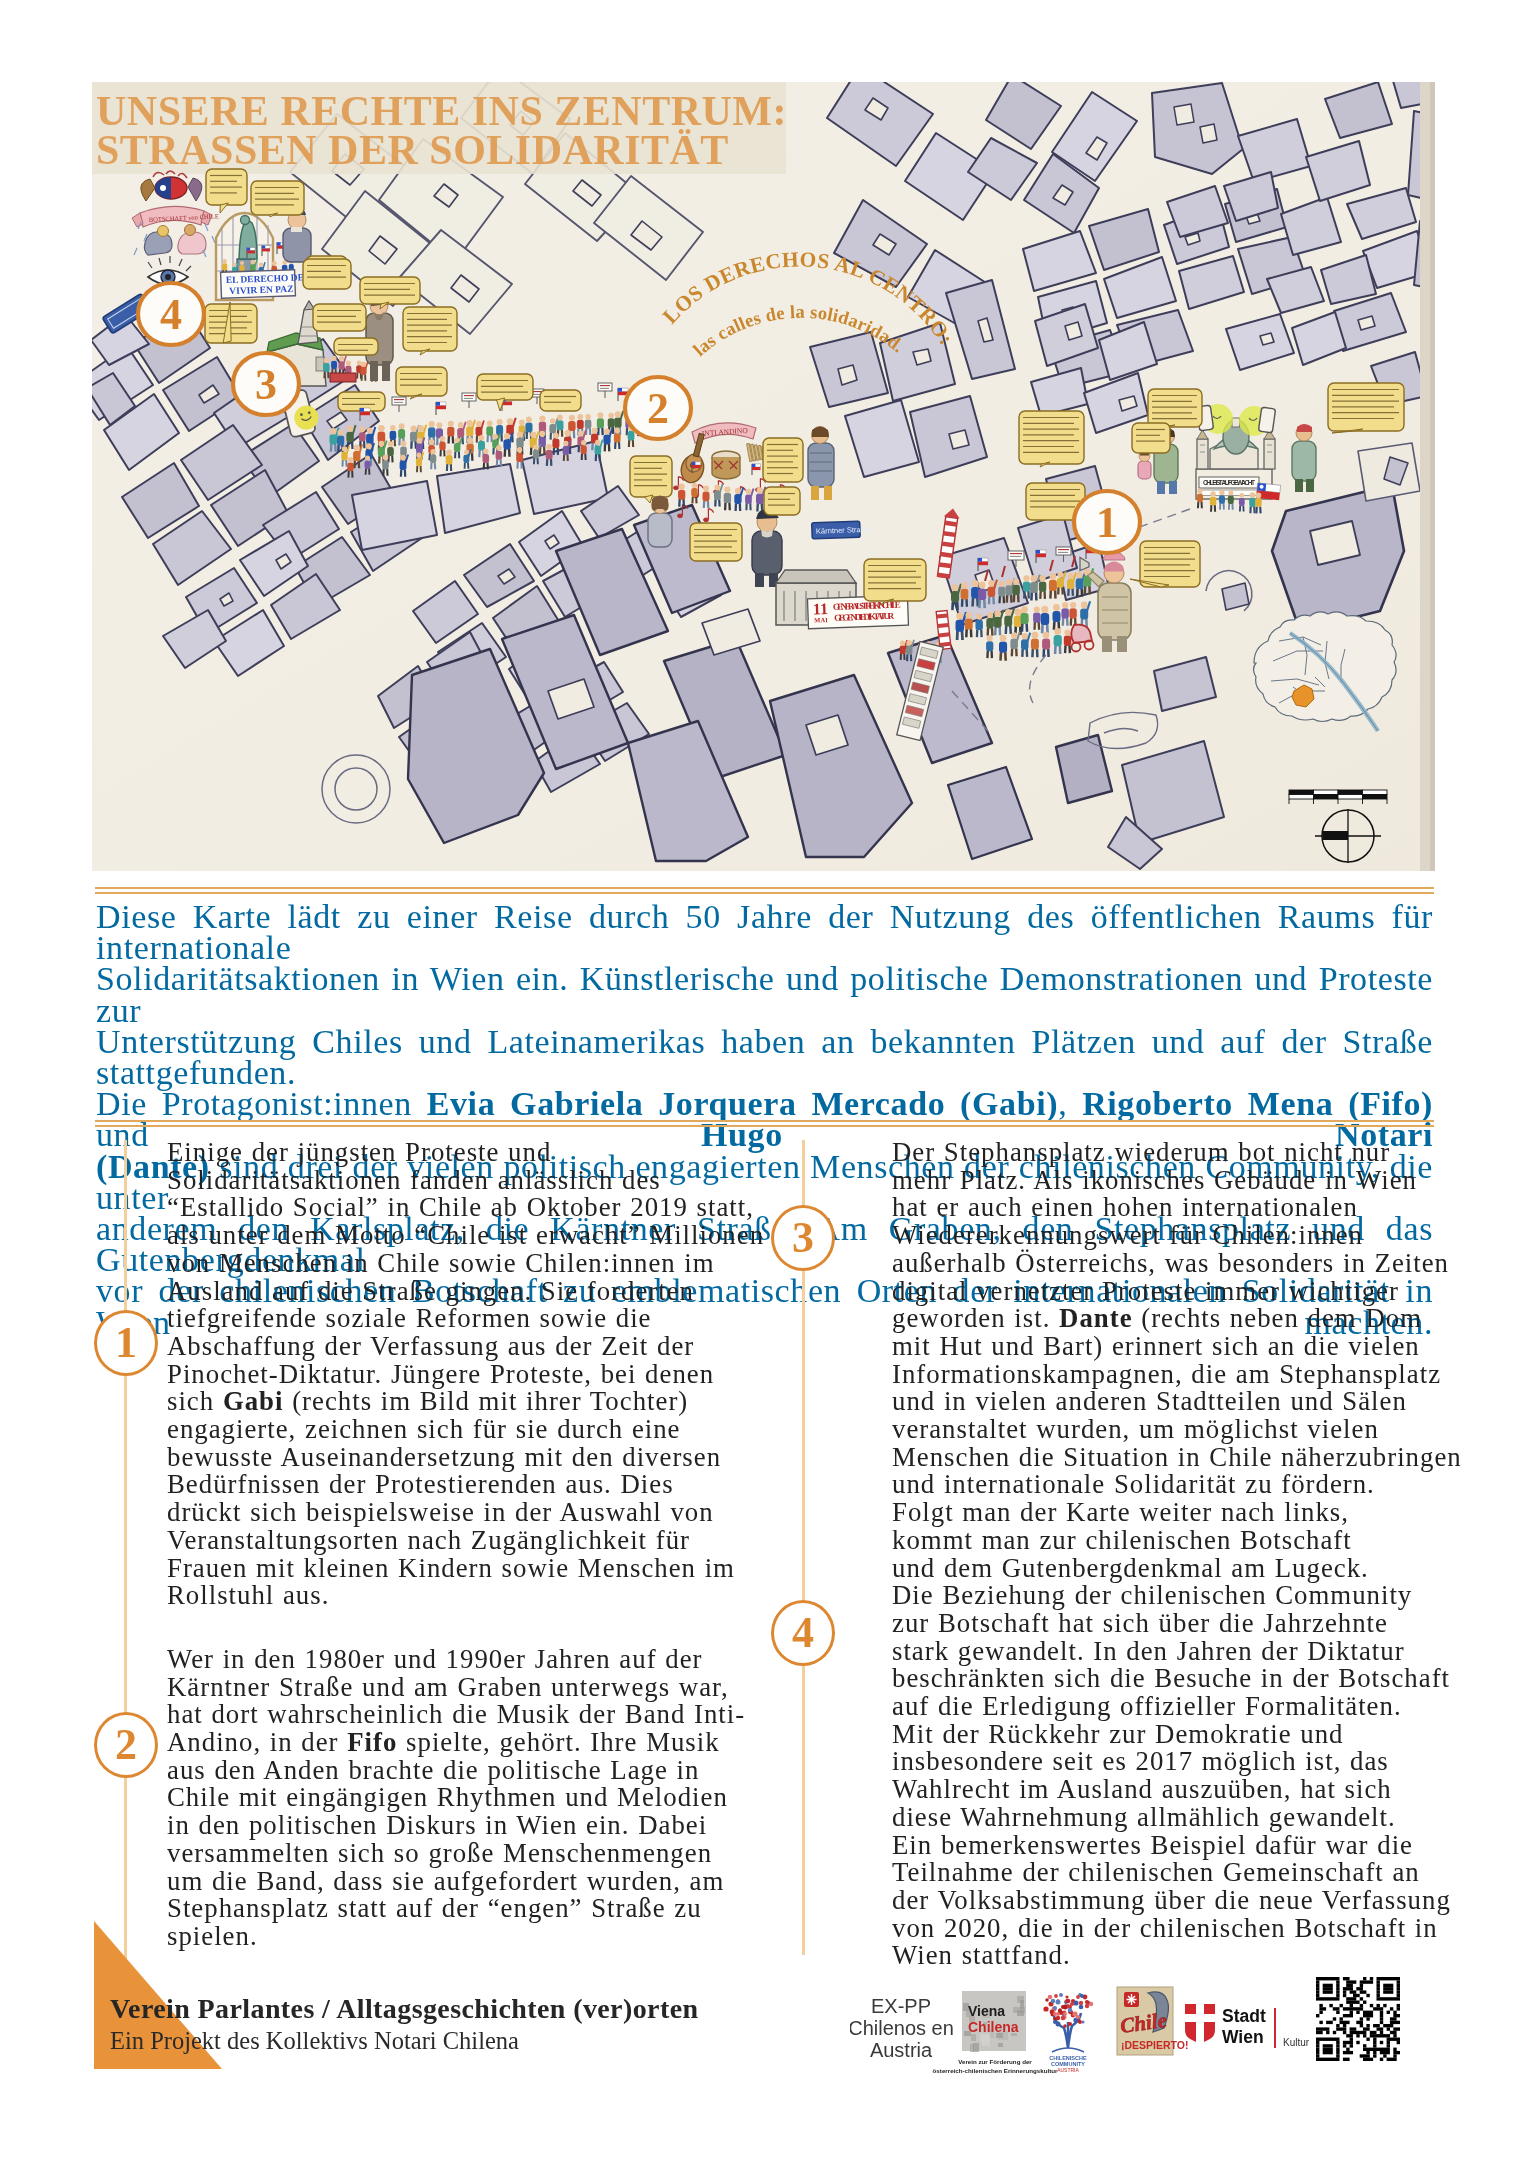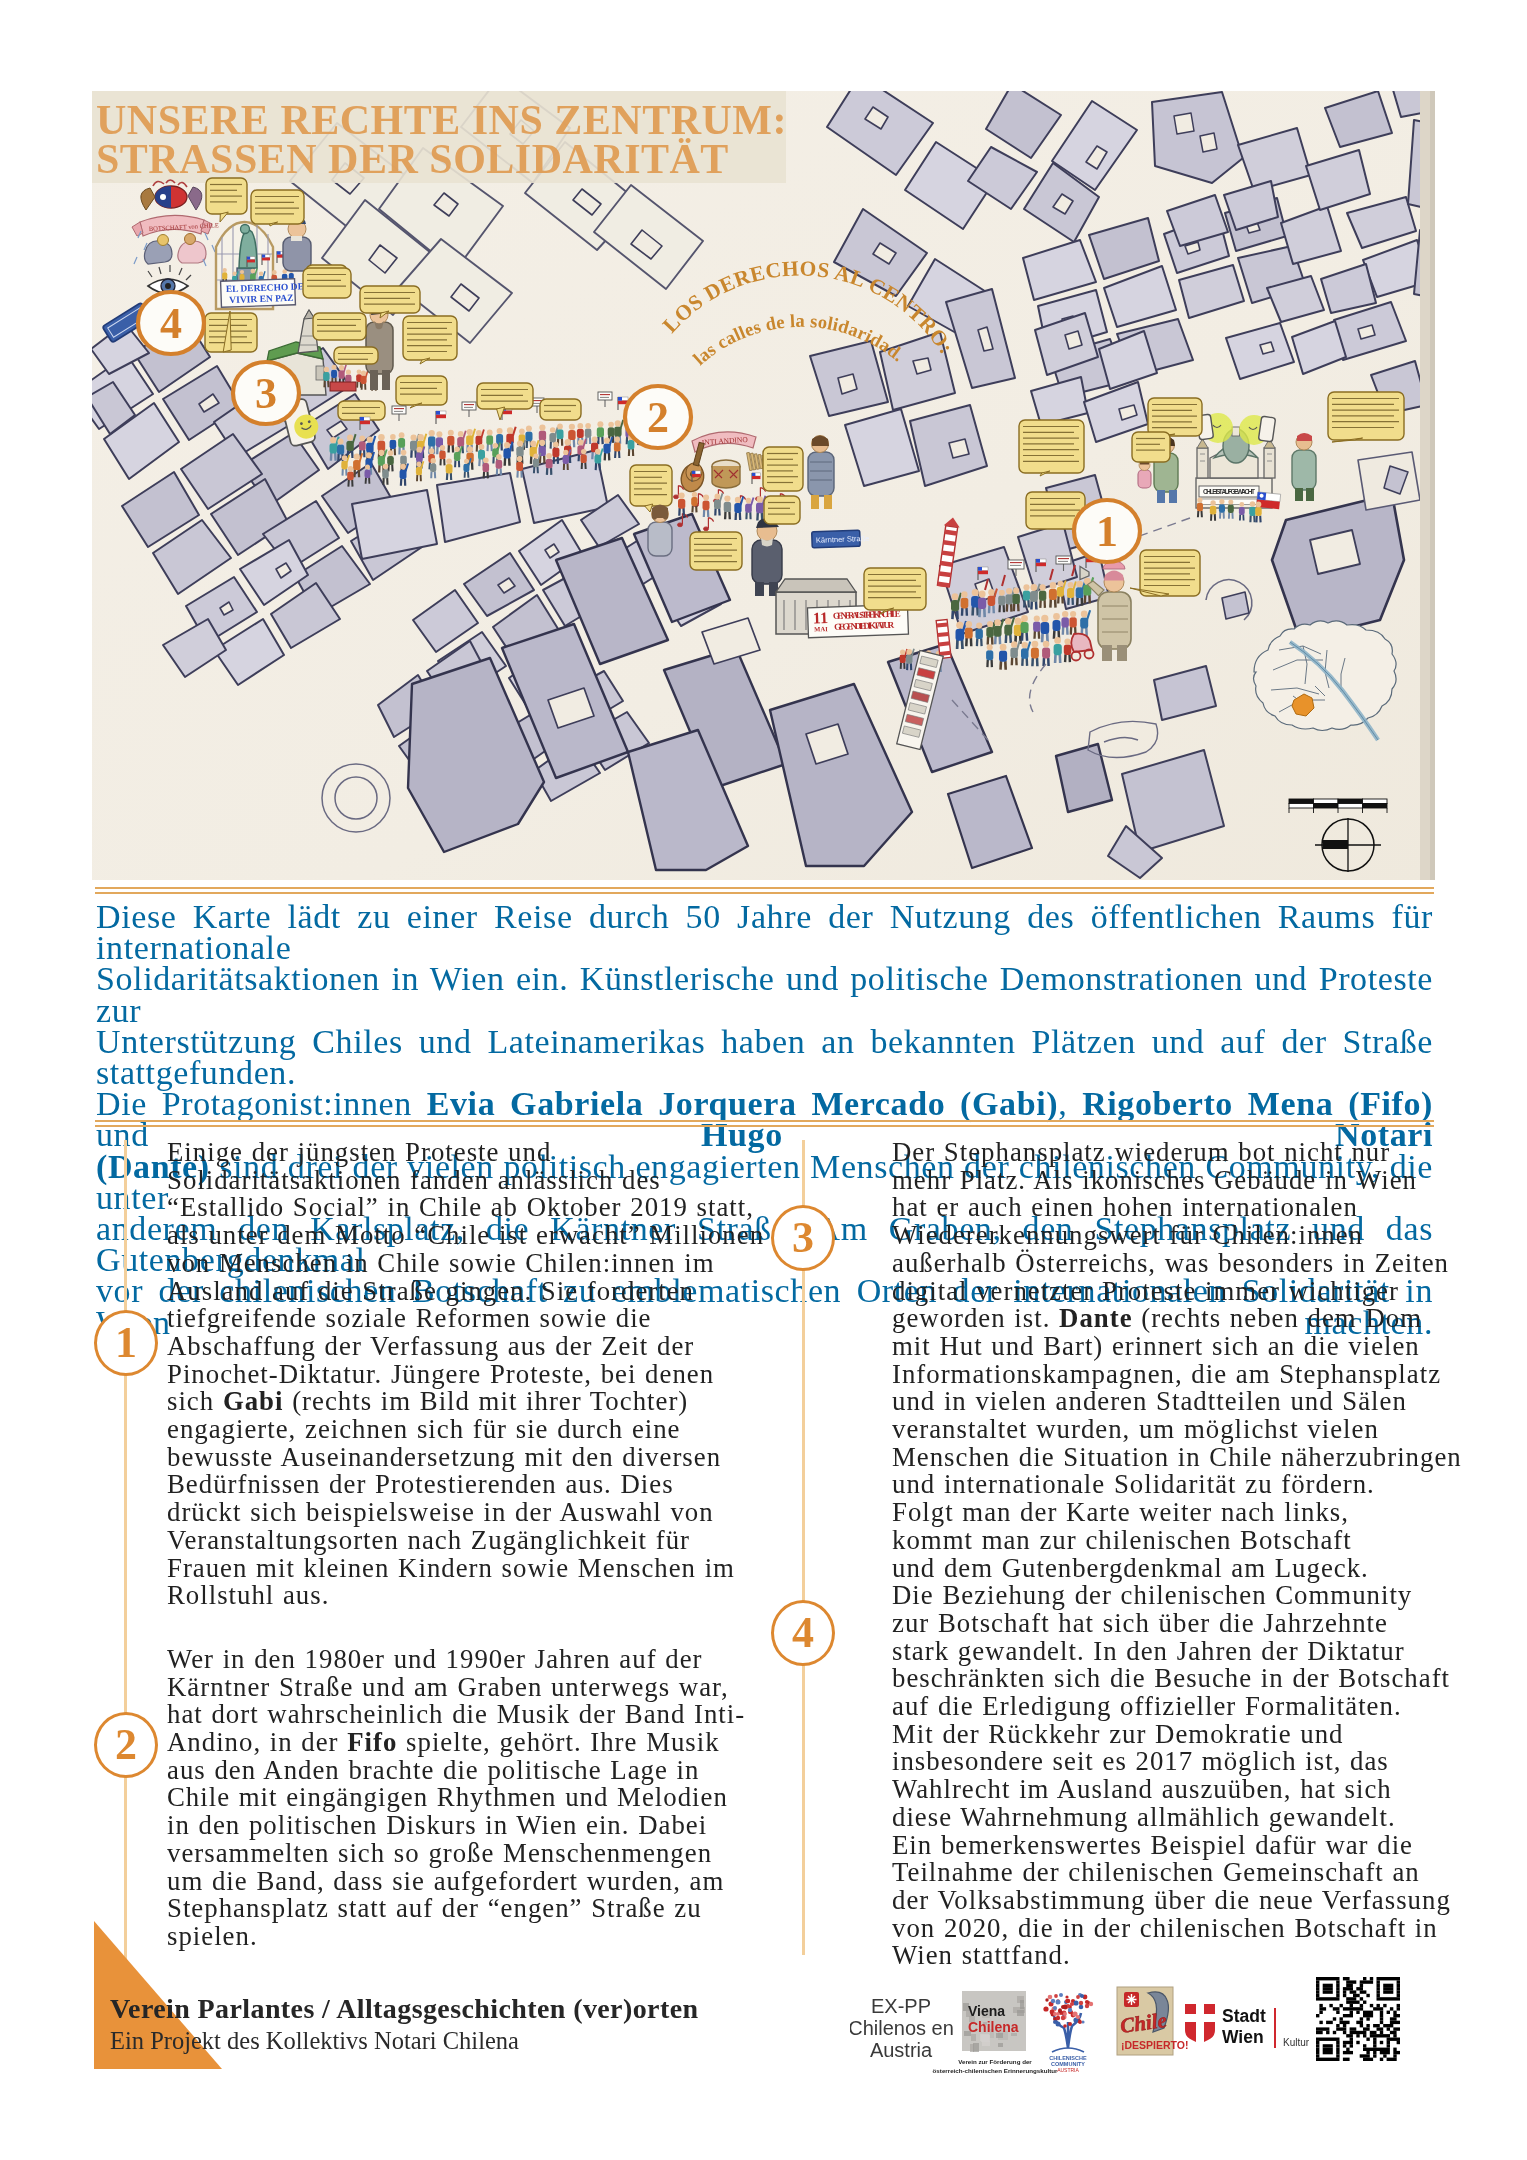--- a/index.html
+++ b/index.html
@@ -1,19 +1,19 @@
 <!DOCTYPE html>
 <html><head>
 <meta charset="utf-8">
 <style>
   html,body{margin:0;padding:0;}
   body{width:1527px;height:2160px;position:relative;background:#ffffff;
        font-family:"Liberation Serif", serif; -webkit-font-smoothing:antialiased;}
   .abs{position:absolute;}
-  #map{left:92px;top:91px;width:1074px;height:789px;}
+  #map{left:92px;top:82px;width:1074px;height:789px;}
   #intro{left:96px;top:901px;width:1337px;font-size:34px;line-height:31.2px;
          color:#0369a1;text-align:justify;text-align-last:justify;letter-spacing:0.6px;}
   .col{color:#222;font-size:26.8px;line-height:27.7px;letter-spacing:1.0px;word-spacing:1px;}
   #col1{left:167px;top:1139px;width:620px;}
   #col2{left:892px;top:1139px;width:600px;}
   .vline{width:3px;background:#f3cf9b;}
   .numc{position:absolute;border:3.2px solid #dd8830;border-radius:50%;
         color:#dd8830;text-align:center;font-weight:bold;background:#fff;}
   .gap{height:36px;}
   b{font-weight:bold;}

